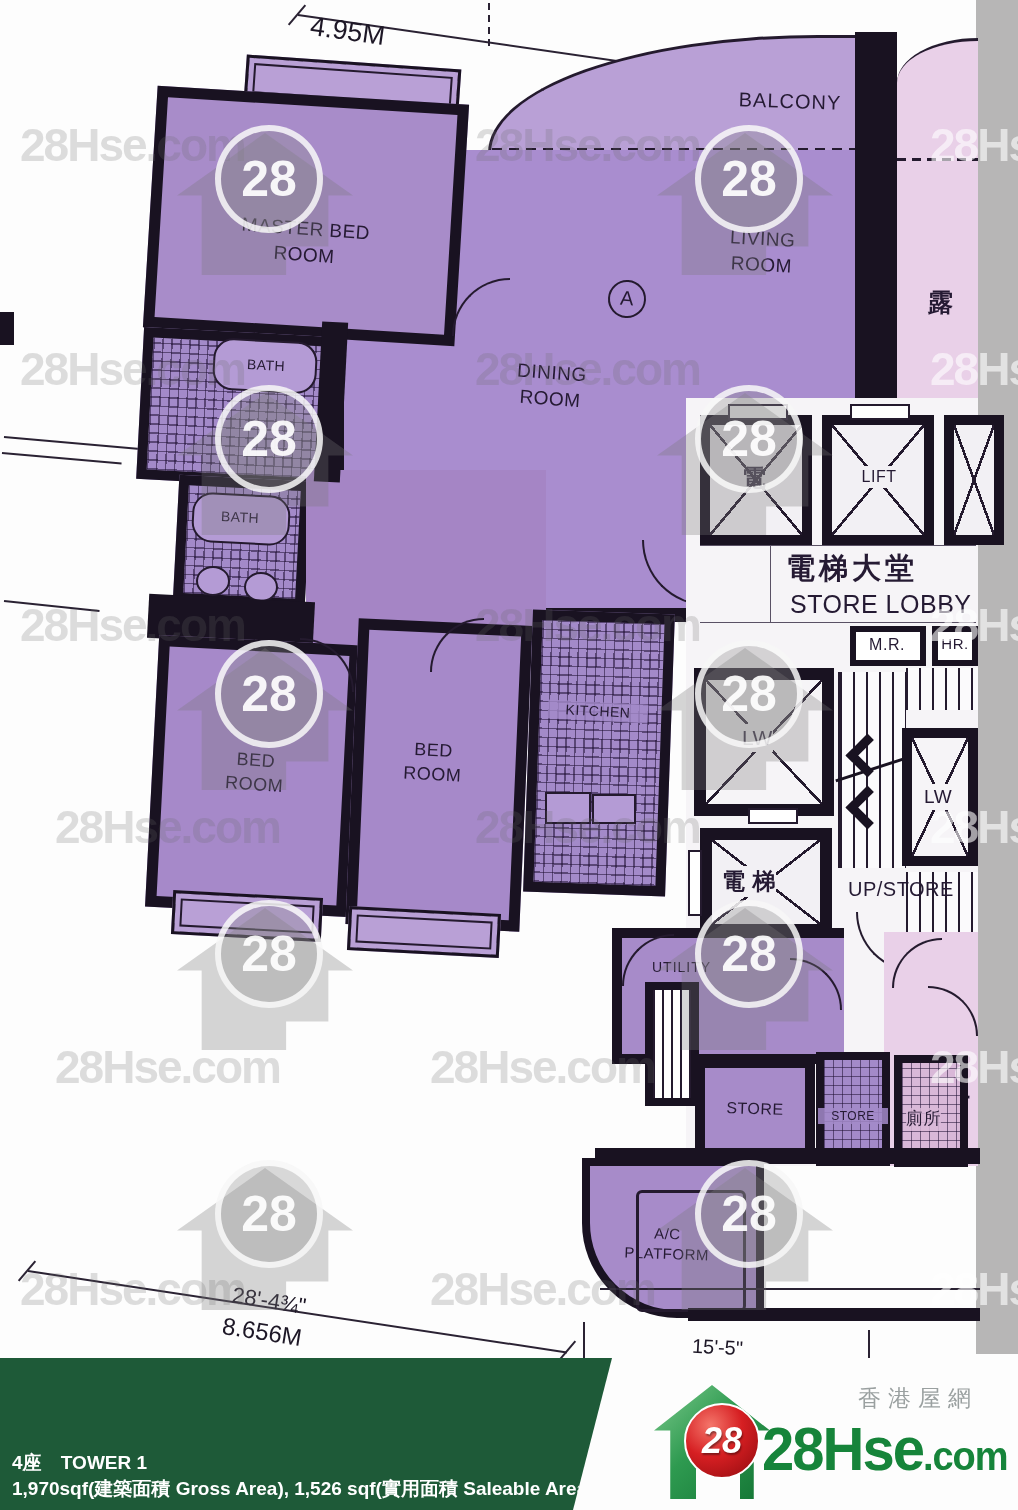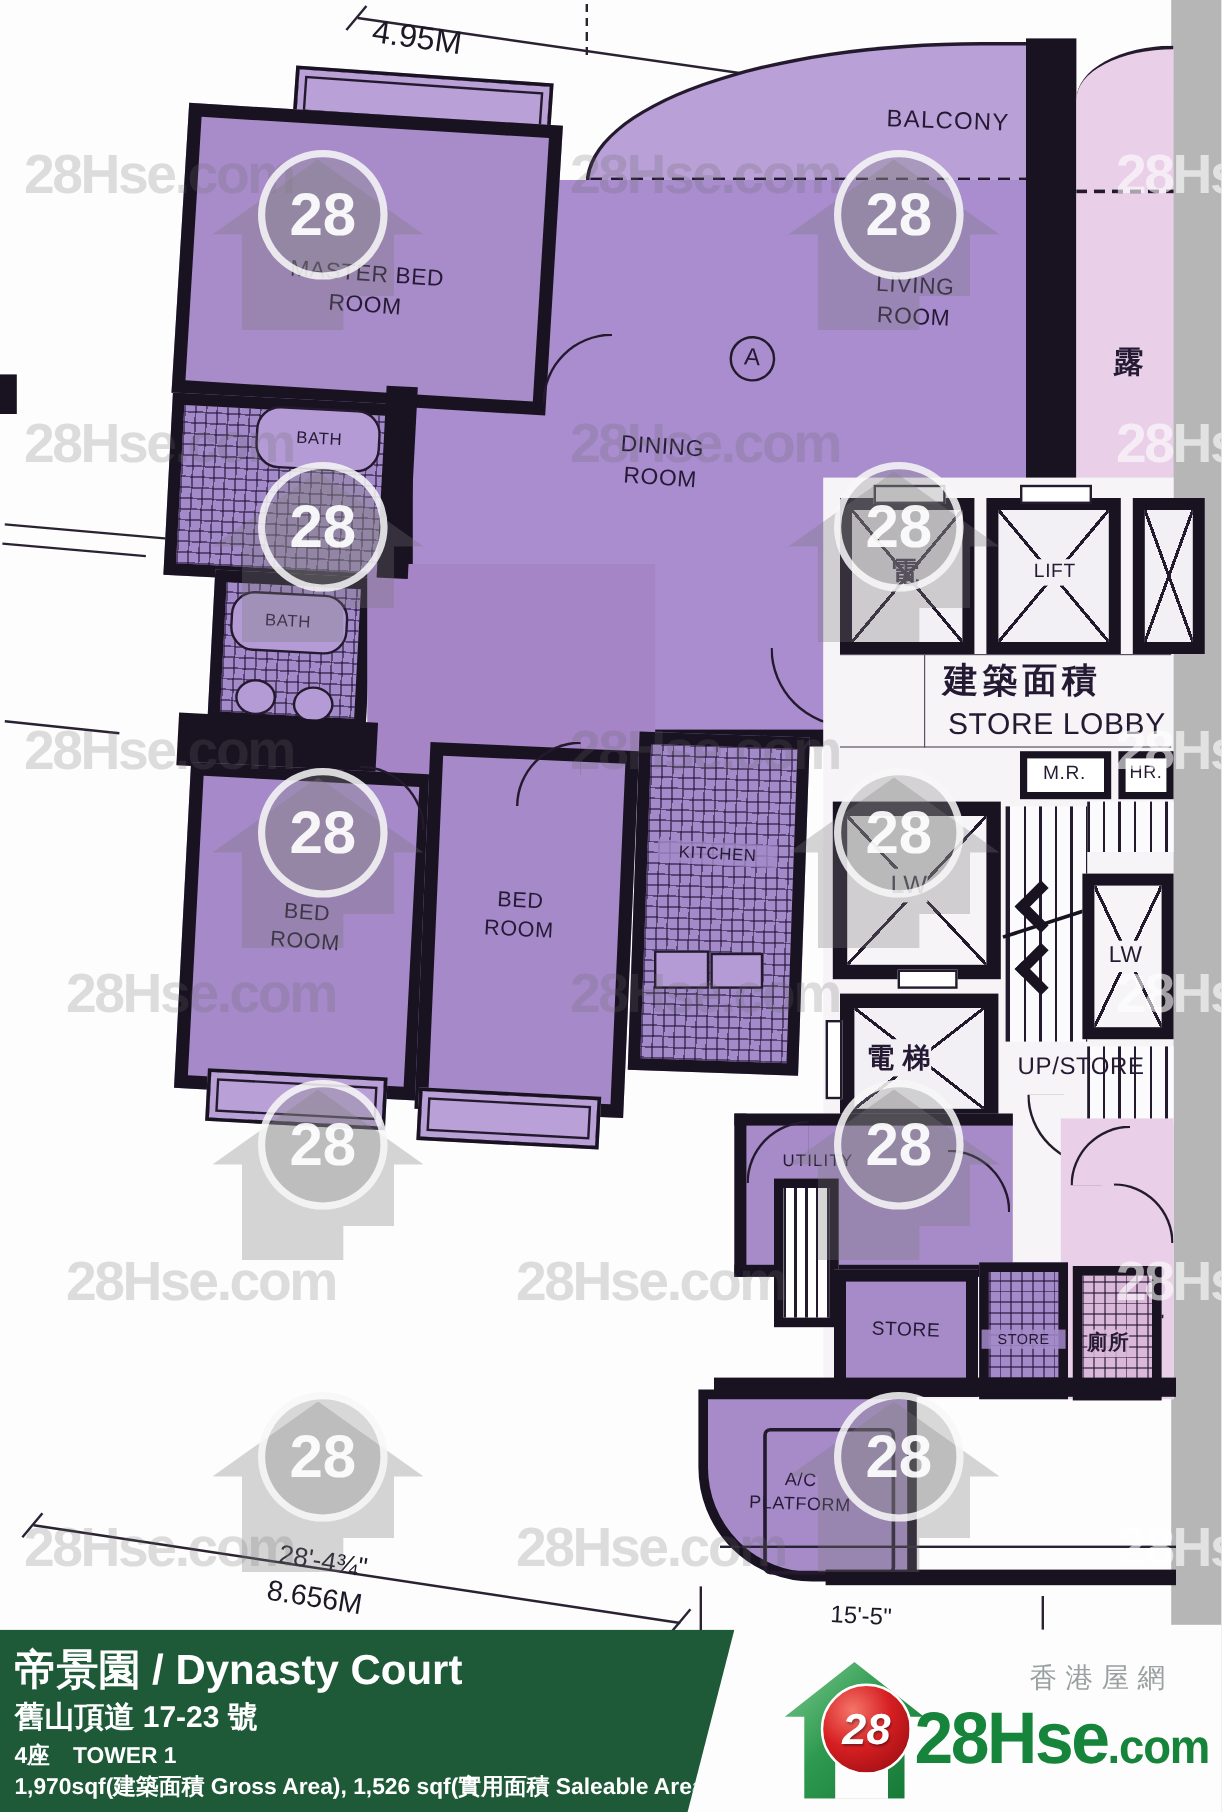--- a/index.html
+++ b/index.html
@@ -147,21 +147,21 @@
   <div class="abs xbox" style="left:700px;top:415px;width:112px;height:130px;border:10px solid #191221;background-color:#f2f0f4;box-sizing:border-box;"></div>
   <div class="lbl" style="left:742px;top:462px;font-size:24px;font-weight:bold;">電</div>
   <div class="abs" style="left:728px;top:404px;width:56px;height:12px;border:2px solid #241a2e;background:#fff;"></div>
 
   <div class="abs xbox" style="left:822px;top:415px;width:112px;height:130px;border:10px solid #191221;background-color:#f2f0f4;box-sizing:border-box;"></div>
   <div class="lbl" style="left:844px;top:466px;width:70px;font-size:16px;background:#f2f0f4;">LIFT</div>
   <div class="abs" style="left:850px;top:404px;width:56px;height:12px;border:2px solid #241a2e;background:#fff;"></div>
 
   <div class="abs xbox" style="left:944px;top:415px;width:60px;height:130px;border:10px solid #191221;background-color:#f2f0f4;box-sizing:border-box;"></div>
 
-  <div class="lbl" style="left:786px;top:549px;font-size:29px;font-weight:bold;letter-spacing:4px;white-space:nowrap;">建築面積</div>
+  <div class="lbl" style="left:786px;top:549px;font-size:29px;font-weight:bold;letter-spacing:4px;white-space:nowrap;">電梯大堂</div>
   <div class="lbl" style="left:790px;top:588px;font-size:25px;white-space:nowrap;">STORE LOBBY</div>
 
   <div class="abs" style="left:850px;top:626px;width:76px;height:40px;border:6px solid #191221;background:#fff;box-sizing:border-box;"></div>
   <div class="lbl" style="left:858px;top:634px;width:58px;font-size:16px;">M.R.</div>
   <div class="abs" style="left:932px;top:626px;width:46px;height:40px;border:6px solid #191221;background:#fff;box-sizing:border-box;"></div>
   <div class="lbl" style="left:936px;top:634px;width:38px;font-size:15px;">HR.</div>
 
   <div class="abs xbox" style="left:694px;top:668px;width:140px;height:148px;border:12px solid #191221;background-color:#f6f4f7;box-sizing:border-box;"></div>
   <div class="lbl" style="left:742px;top:724px;font-size:21px;background:#f6f4f7;">LW</div>
   <div class="abs" style="left:748px;top:808px;width:46px;height:12px;border:2px solid #241a2e;background:#fff;"></div>
@@ -195,21 +195,21 @@
   <div class="lbl" style="left:712px;top:1098px;width:86px;font-size:16px;transform:rotate(2deg);">STORE</div>
 
   <div class="abs" style="left:884px;top:932px;width:94px;height:234px;background:#e9d0e8;"></div>
   <div class="arc" style="left:892px;top:938px;width:50px;height:50px;transform:rotate(90deg);"></div>
   <div class="arc" style="left:928px;top:986px;width:50px;height:50px;transform:rotate(180deg);"></div>
   <div class="lbl" style="left:944px;top:1082px;font-size:26px;font-weight:bold;transform:rotate(3deg);">士</div>
 
   <div class="abs tiled" style="left:816px;top:1052px;width:74px;height:114px;border:8px solid #191221;box-sizing:border-box;"></div>
   <div class="lbl" style="left:818px;top:1108px;width:70px;font-size:12px;background:rgba(163,138,201,.85);">STORE</div>
   <div class="abs pinktile" style="left:894px;top:1055px;width:74px;height:112px;border:8px solid #191221;box-sizing:border-box;"></div>
-  <div class="lbl" style="left:906px;top:1108px;font-size:17px;font-weight:bold;background:rgba(217,184,216,.85);white-space:nowrap;">廁所</div>
+  <div class="lbl" style="left:906px;top:1108px;font-size:17px;font-weight:normal;background:rgba(217,184,216,.85);white-space:nowrap;">廁所</div>
 
   <div class="abs" style="left:582px;top:1158px;width:182px;height:160px;background:#a78bc9;border:8px solid #191221;
               border-bottom-left-radius:95px;box-sizing:border-box;"></div>
   <div class="abs" style="left:636px;top:1190px;width:104px;height:116px;border:3px solid #241a2e;border-radius:6px;"></div>
   <div class="lbl" style="left:612px;top:1224px;width:110px;font-size:15px;transform:rotate(2deg);">A/C PLATFORM</div>
 
   <div class="wall" style="left:595px;top:1148px;width:385px;height:16px;"></div>
   <div class="abs" style="left:600px;top:1288px;width:380px;height:2px;background:#2a2233;"></div>
   <div class="wall" style="left:688px;top:1308px;width:292px;height:13px;"></div>
 
@@ -277,22 +277,20 @@
         <div class="hs"></div>
         <div class="ring">28</div>
       </div>
       <div class="wm-house" style="left: 657px; top: 1160px;">
         <div class="hs"></div>
         <div class="ring">28</div>
       </div>
     </div>
 
   <div id="footer-bar">
-    <div class="t1">帝景園 / Dynasty Court</div>
-    <div class="t2">舊山頂道 17-23 號</div>
     <div class="t3">
       <span>4座</span>
       <span style="margin-left:14px;">TOWER 1</span>
     </div>
     <div class="t4">1,970sqf(建築面積 Gross Area), 1,526 sqf(實用面積 Saleable Area)</div>
   </div>
 
   <div id="brand">
     <div class="zh">香港屋網</div>
     <div class="house"></div>

